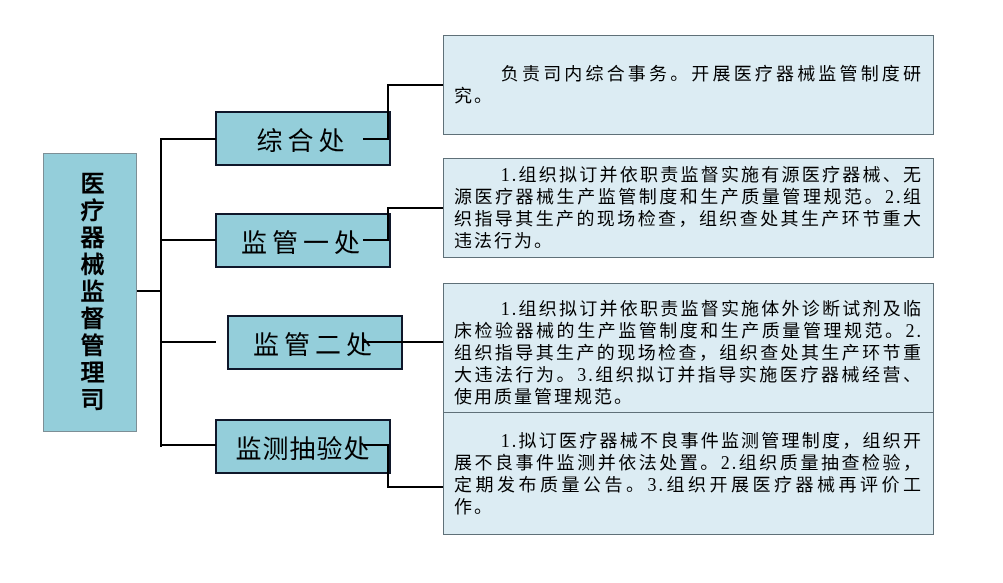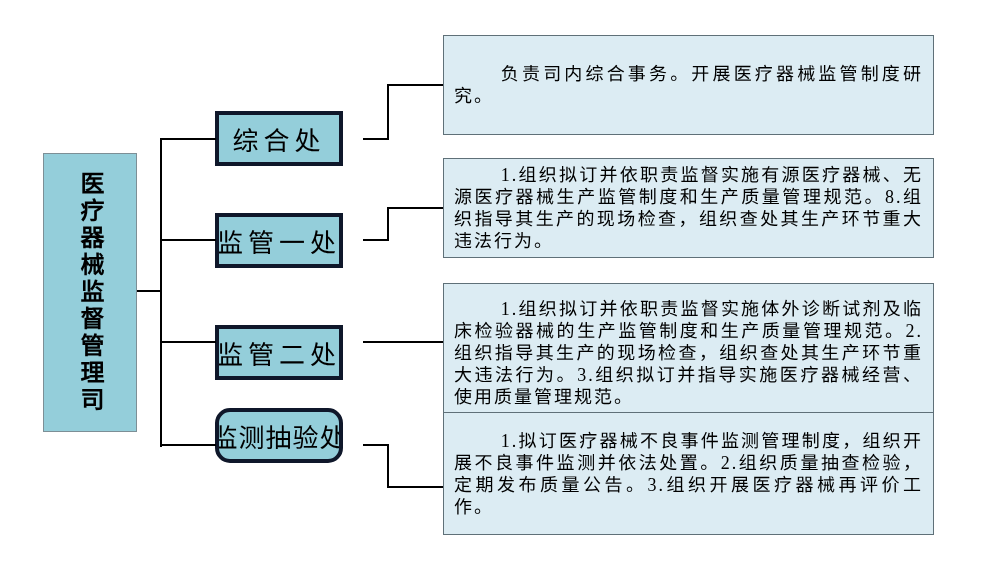--- a/index.html
+++ b/index.html
@@ -31,33 +31,33 @@
     text-orientation: upright;
     font-size: 24px;
     font-weight: bold;
     letter-spacing: 3px;
     line-height: 1;
   }
   
   .node {
     position: absolute;
     left: 215px;
-    width: 128px; height: 55px;
+    width: 176px; height: 55px;
     background: #94ceda;
-    border: 4px solid #0f172a;
+    border: 2px solid #0f172a;
     display: flex;
     align-items: center;
     justify-content: center;
     overflow: hidden;
   }
   .node span { font-size: 26px; letter-spacing: 5px; white-space: nowrap; }
   .node-0 { top: 111px; }
   .node-1 { top: 213px; justify-content: center; }
-  .node-2 { top: 325px; }
-  .node-3 { top: 408px; border-radius: 15px; }
+  .node-2 { top: 315px; margin-left: 12px; }
+  .node-3 { top: 419px; }
   .node-3 span { letter-spacing: 1px; }
   
   .detail {
     position: absolute;
     left: 443px;
     width: 491px;
     background: #dcecf3;
     border: 1px solid #5f7078;
     display: flex;
     align-items: center;
@@ -98,21 +98,21 @@
     <span>监管二处</span>
   </div>
   <div class="node node-3">
     <span>监测抽验处</span>
   </div>
 
   <div class="detail detail-0">
     <p>负责司内综合事务。开展医疗器械监管制度研究。</p>
   </div>
   <div class="detail detail-1">
-    <p>1.组织拟订并依职责监督实施有源医疗器械、无源医疗器械生产监管制度和生产质量管理规范。8.组织指导其生产的现场检查，组织查处其生产环节重大违法行为。</p>
+    <p>1.组织拟订并依职责监督实施有源医疗器械、无源医疗器械生产监管制度和生产质量管理规范。2.组织指导其生产的现场检查，组织查处其生产环节重大违法行为。</p>
   </div>
   <div class="detail detail-2">
     <p>1.组织拟订并依职责监督实施体外诊断试剂及临床检验器械的生产监管制度和生产质量管理规范。2.组织指导其生产的现场检查，组织查处其生产环节重大违法行为。3.组织拟订并指导实施医疗器械经营、使用质量管理规范。</p>
   </div>
   <div class="detail detail-3">
     <p>1.拟订医疗器械不良事件监测管理制度，组织开展不良事件监测并依法处置。2.组织质量抽查检验，定期发布质量公告。3.组织开展医疗器械再评价工作。</p>
   </div>
 
   <div class="line" style="left:137px; top:290px; width:25px; height:2px;"></div>
   <div class="line" style="left:160px; top:138px; width:2px; height:309px;"></div>

